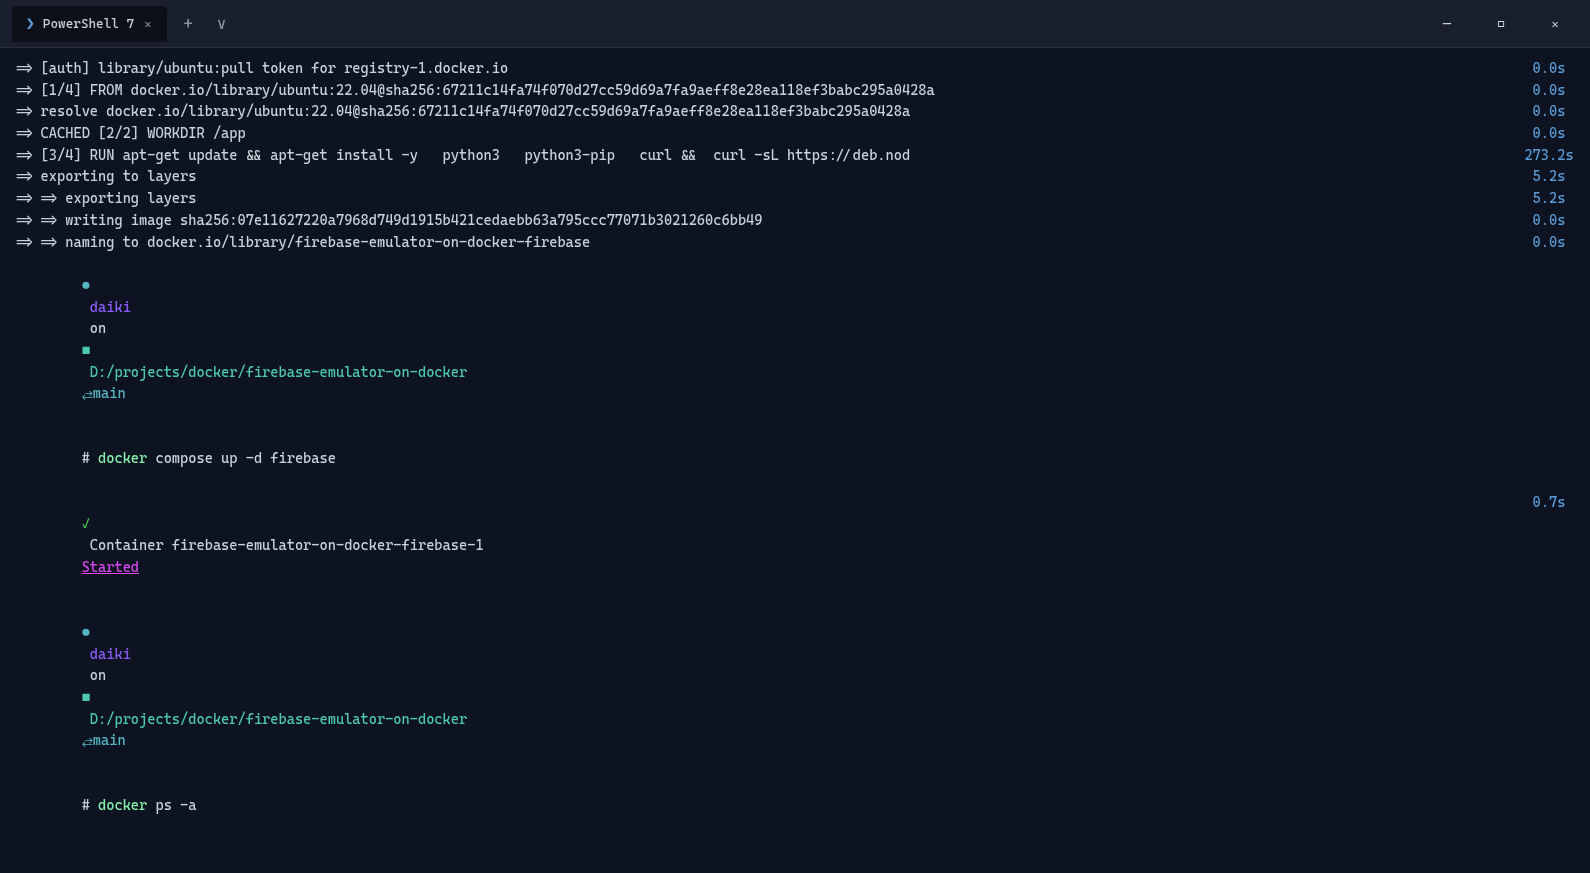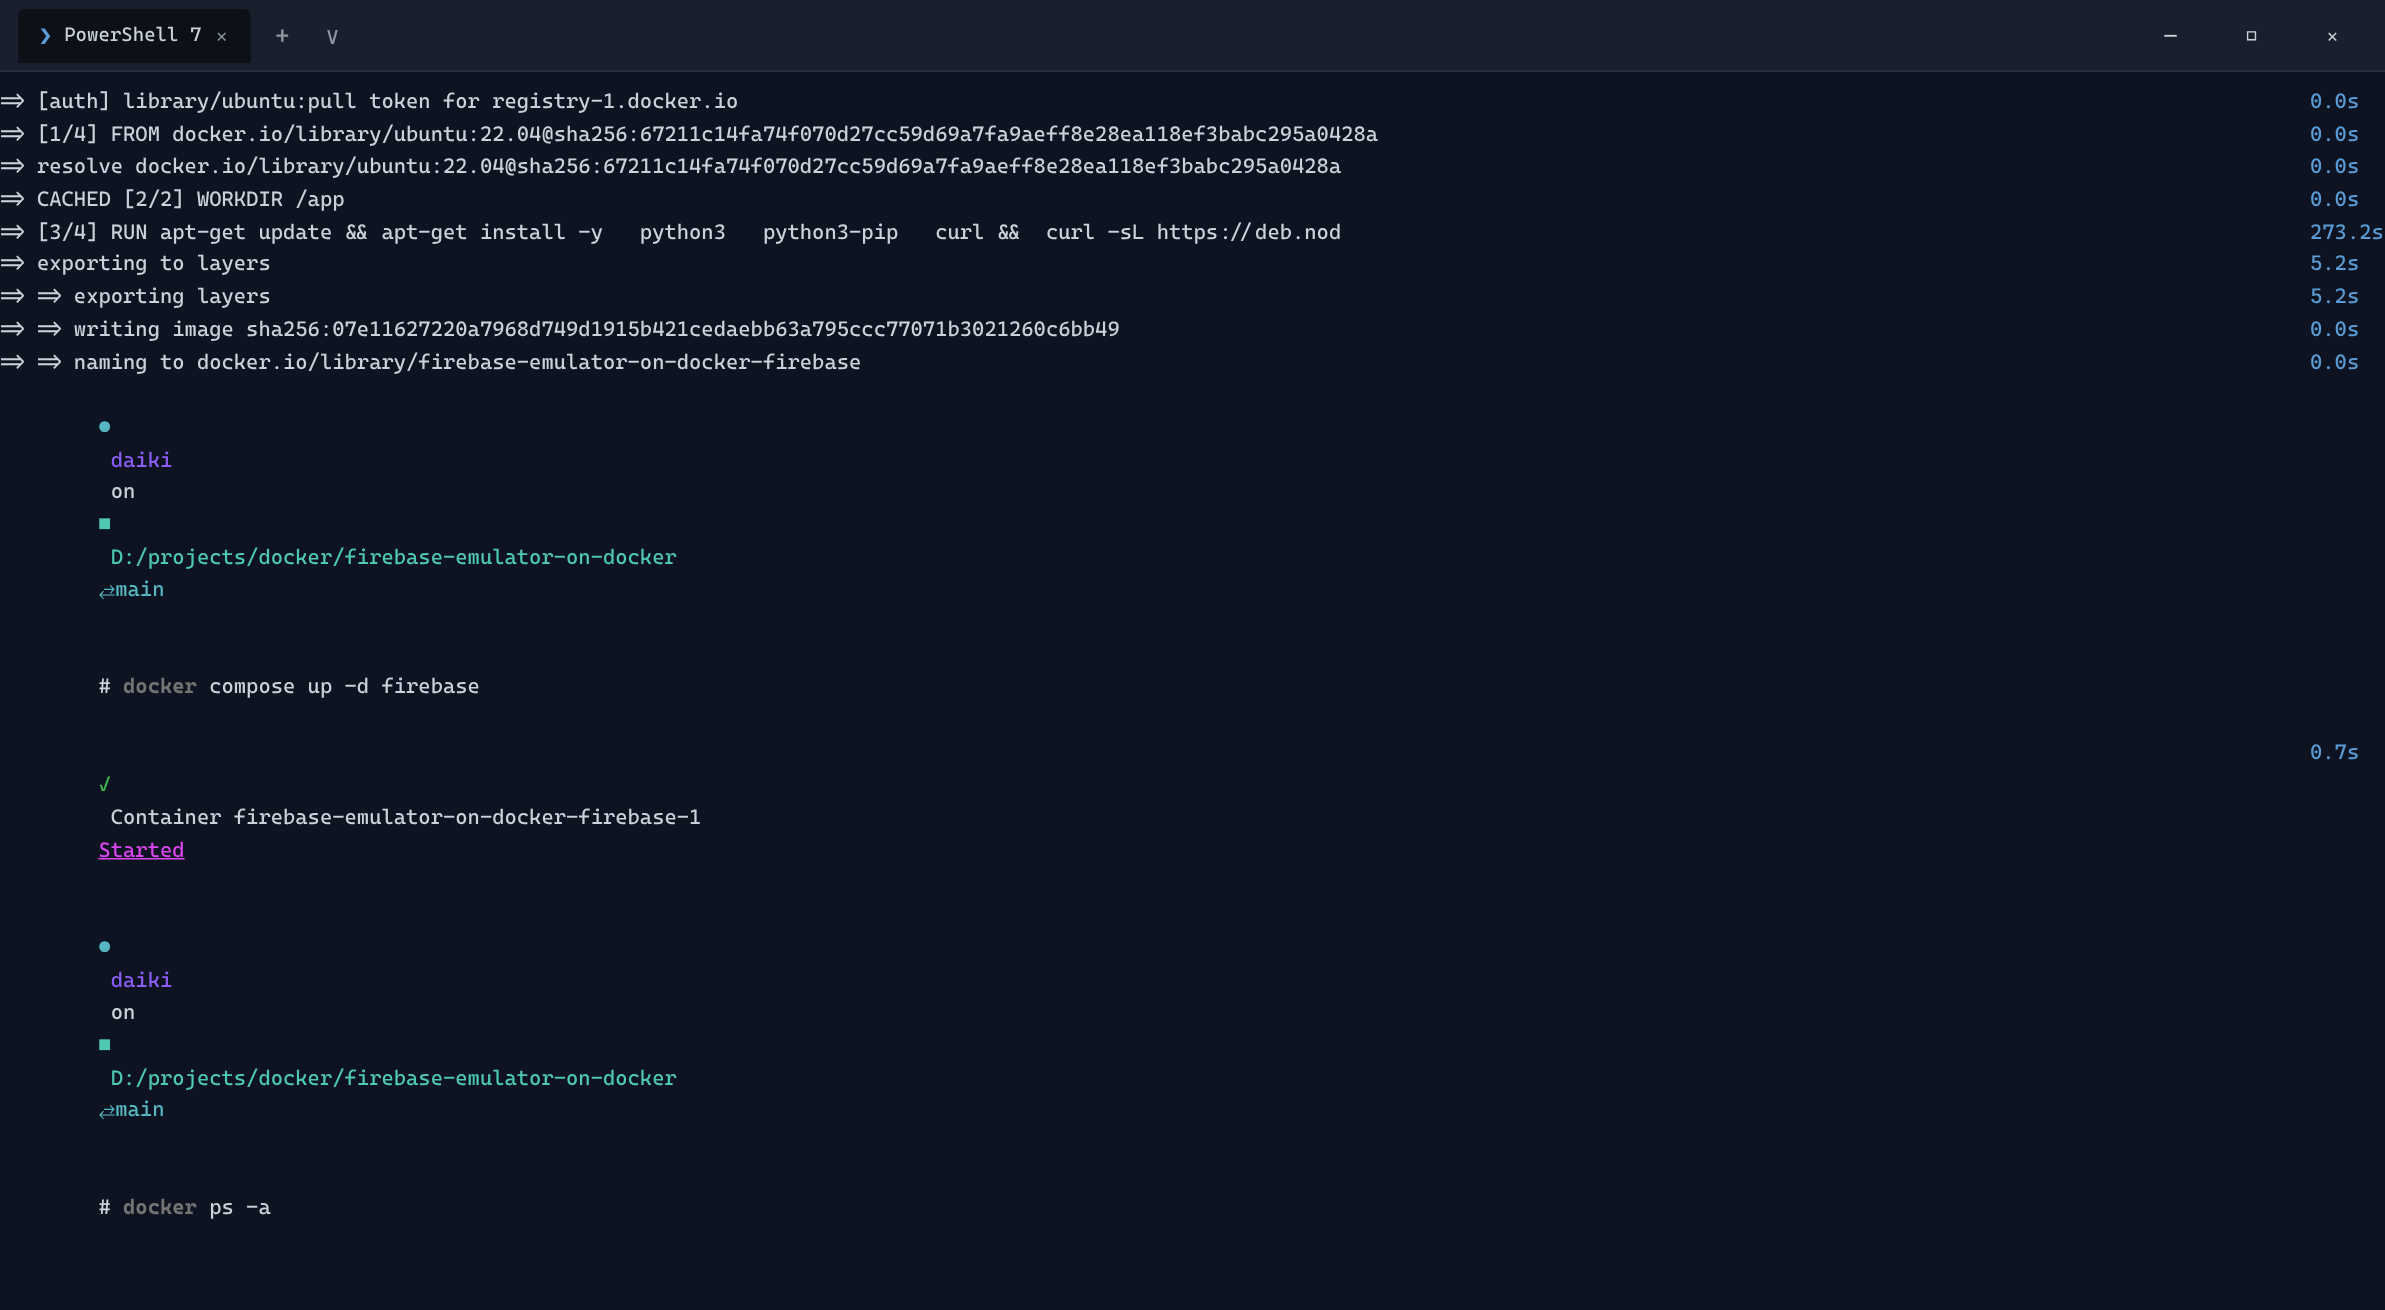--- a/index.html
+++ b/index.html
@@ -65,44 +65,44 @@
       display: flex;
       align-items: center;
       justify-content: center;
       color: #c9d1d9;
       font-size: 12px;
       cursor: pointer;
     }
     .terminal {
       background: #0d1320;
       color: #c9d1d9;
-      padding: 10px 0;
+      padding: 10px 16px;
       height: calc(873px - 48px);
       overflow: hidden;
       line-height: 1.55;
     }
     .line {
       display: flex;
       white-space: pre;
       font-size: 14px;
     }
     .line-content {
       flex: 1;
     }
     .line-time {
       color: #5b9bd5;
       margin-left: 16px;
       min-width: 50px;
-      text-align: left;
+      text-align: center;
     }
     .c-white { color: #c9d1d9; }
     .c-green { color: #3fb950; }
     .prompt-user { color: #8b5cf6; }
     .prompt-dir { color: #4ec9b0; }
-    .cmd-docker { color: #737373; font-weight: bold; }
+    .cmd-docker { color: #86efac; font-weight: normal; }
     .cmd-text { color: #c9d1d9; }
     .started { color: #d946ef; text-decoration: underline; }
     .arrow { color: #c9d1d9; }
     @keyframes blink {
       0%, 100% { opacity: 1; }
       50% { opacity: 0; }
     }
     .running-text { color: #56b6c2; }
   </style>
 </head>

